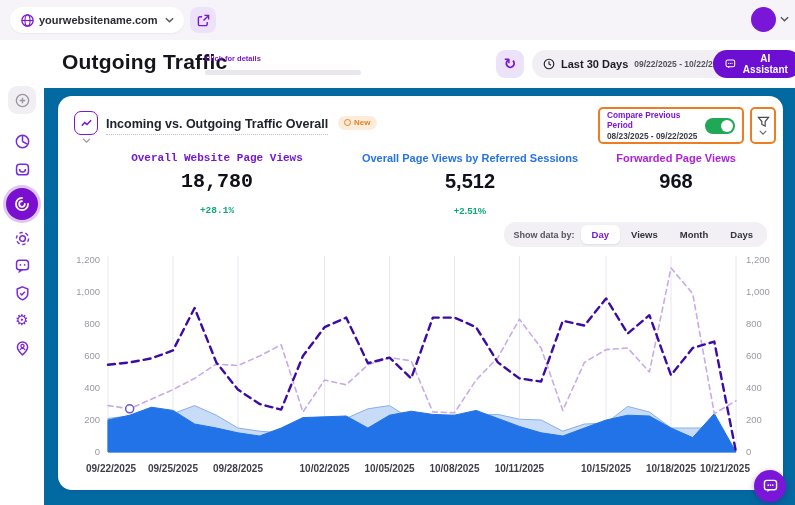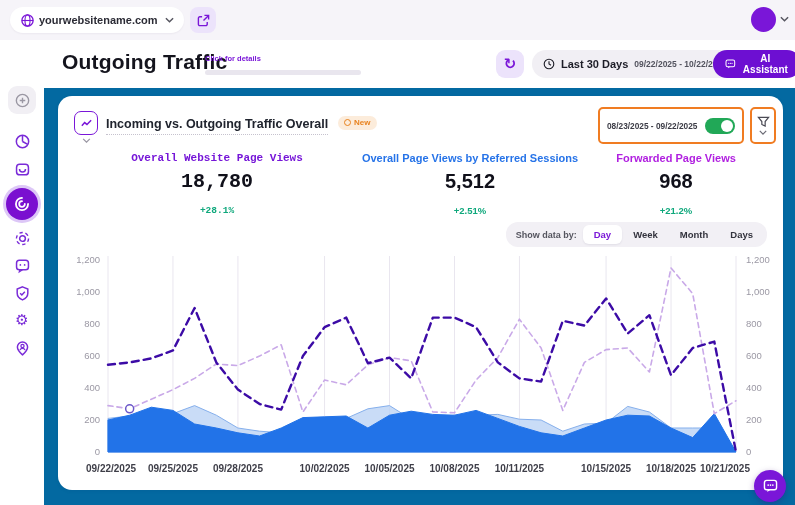--- a/index.html
+++ b/index.html
@@ -227,20 +227,21 @@
       <polyline points="1,1 5,5 9,1" fill="none" stroke="#9a97a3" stroke-width="1.5"></polyline>
     </svg>
     <h2 id="card-title">Incoming vs. Outgoing Traffic Overall</h2>
     <div id="new-badge">
       <span class="nb-dot"></span>
       <span class="nb-label">New</span>
     </div>
 
     <div id="compare-box">
       <div class="c-text">
+        <div class="c-label">Compare Previous Period</div>
         <div class="c-range">08/23/2025 - 09/22/2025</div>
       </div>
       <div id="compare-toggle">
           <div class="knob"></div>
         </div>
     </div>
 
     <div id="filter-box">
       <svg width="13" height="12" viewBox="0 0 14 13">
         <path d="M1.5 1.5 H12.5 L8.8 6 V11 L5.2 9.2 V6 Z" fill="none" stroke="#4a4a54" stroke-width="1.3"></path>
@@ -256,27 +257,26 @@
       <div class="m-delta">+28.1%</div>
     </div>
     <div class="metric" id="metric-1">
       <div class="m-label" style="color: rgb(38, 115, 232);">Overall Page Views by Referred Sessions</div>
       <div class="m-value">5,512</div>
       <div class="m-delta">+2.51%</div>
     </div>
     <div class="metric" id="metric-2">
       <div class="m-label" style="color: rgb(176, 31, 224);">Forwarded Page Views</div>
       <div class="m-value">968</div>
-      <div class="m-delta">+21.2%</div>
     </div>
 
     <div id="showdata">
       <span class="s-label">Show data by:</span>
       <button class="s-opt selected">Day</button>
-      <button class="s-opt">Week</button>
+      <button class="s-opt">Views</button>
       <button class="s-opt">Month</button>
       <button class="s-opt">Days</button>
     </div>
 
     <div id="chart-wrap">
       <svg id="traffic-chart" width="713" height="230" viewBox="0 0 713 230">
           <line x1="44" y1="4" x2="44" y2="200" stroke="#e9e6ef" stroke-width="1"></line>
           <line x1="108.96551724137932" y1="4" x2="108.96551724137932" y2="200" stroke="#e9e6ef" stroke-width="1"></line>
           <line x1="173.93103448275863" y1="4" x2="173.93103448275863" y2="200" stroke="#e9e6ef" stroke-width="1"></line>
           <line x1="260.55172413793105" y1="4" x2="260.55172413793105" y2="200" stroke="#e9e6ef" stroke-width="1"></line>

